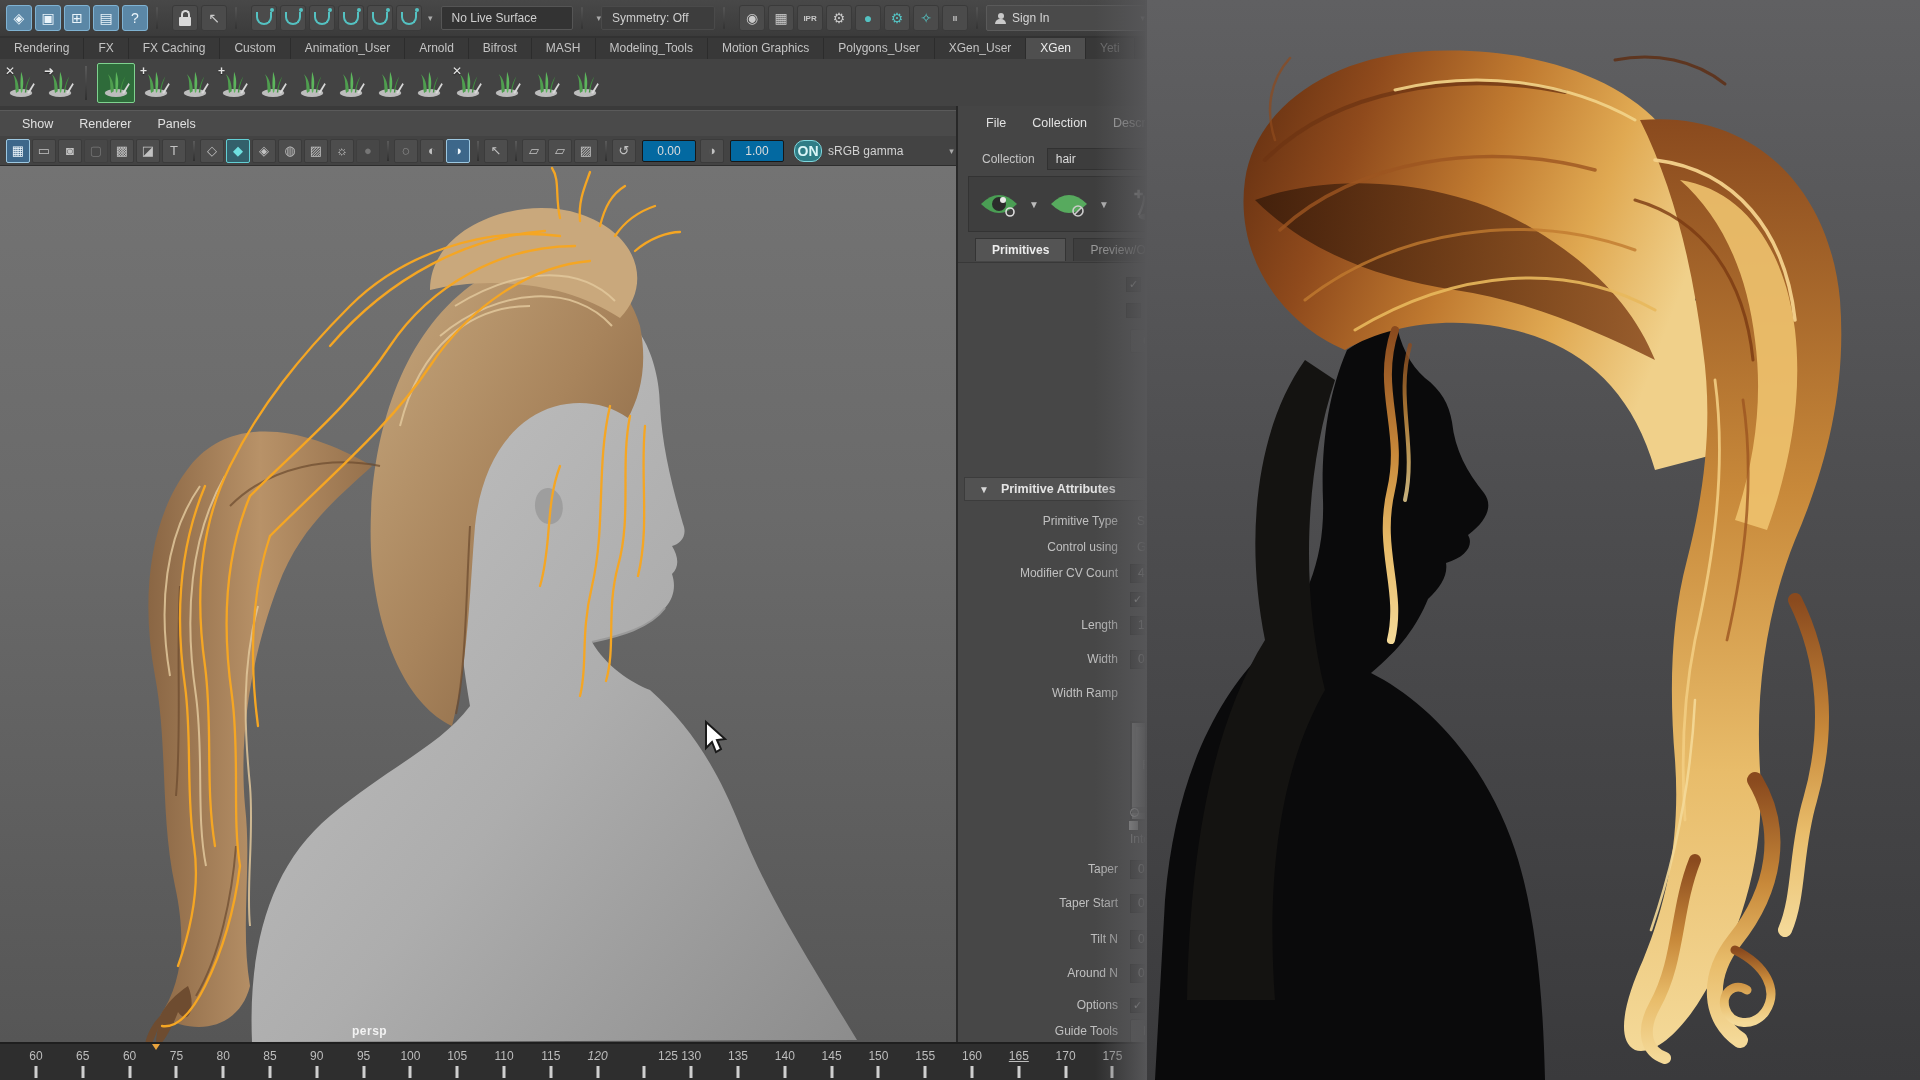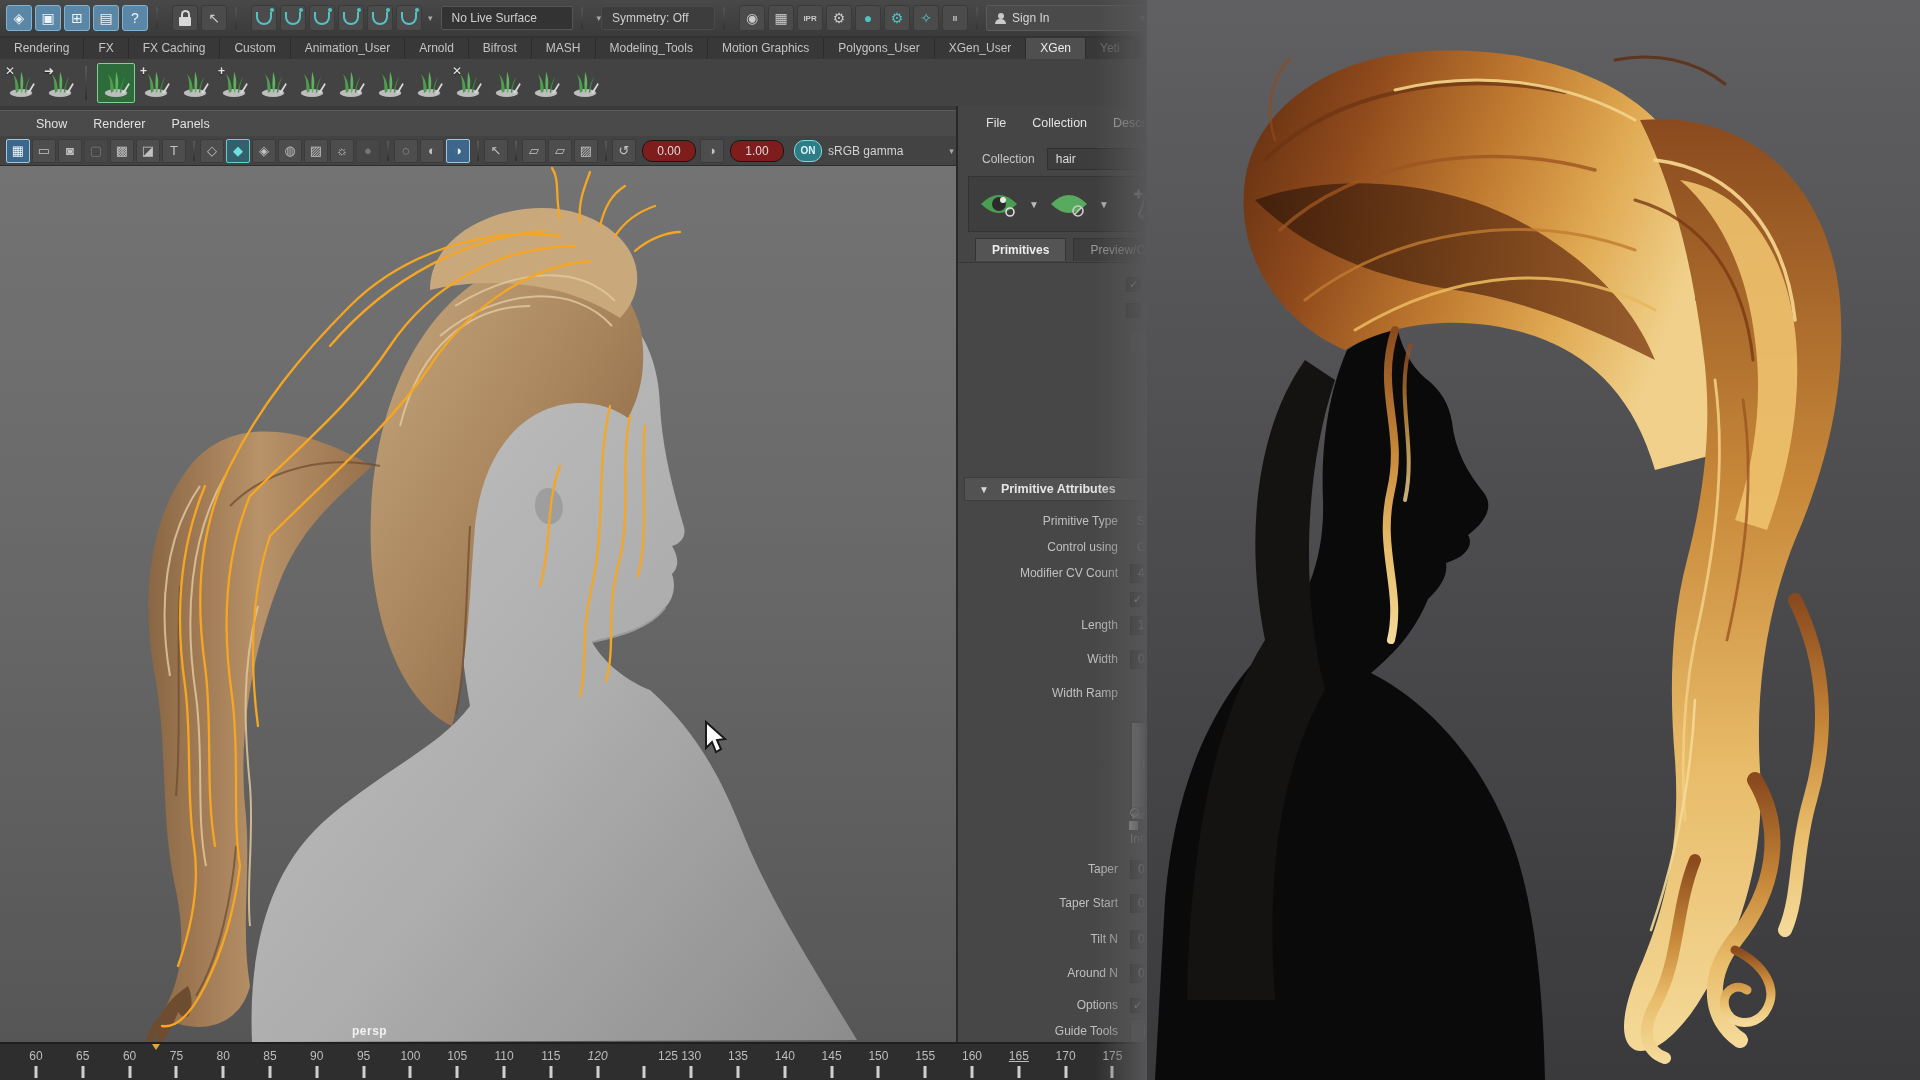--- a/index.html
+++ b/index.html
@@ -39,34 +39,34 @@
   #shelf{position:absolute;left:0;top:59px;width:1920px;height:47px;background:#434343;
     display:flex;align-items:center;border-bottom:1px solid #2f2f2f;}
   .shelf-icon{width:36px;height:38px;margin-left:3px;position:relative;display:flex;align-items:center;justify-content:center;}
   .shelf-icon svg{width:30px;height:30px;}
   .shelf-icon .badge{position:absolute;left:2px;top:0;font-style:normal;font-size:12px;font-weight:bold;color:#e3e3e3;text-shadow:0 1px 1px #222;}
   .shelf-icon.boxed{background:#2e6b3a;border:1px solid #7fd28f;border-radius:2px;}
   .shelf-vsep{width:2px;height:34px;background:linear-gradient(#5a5a5a,#303030);margin:0 7px;}
   
   #vpanel{position:absolute;left:0;top:106px;width:956px;height:936px;background:#3a3a3a;border-right:2px solid #282828;}
   #vp-menubar{position:absolute;left:0;top:4px;width:100%;height:26px;background:#4a4a4a;
-    display:flex;align-items:center;gap:26px;padding-left:36px;box-sizing:border-box;border-top:1px solid #5a5a5a;}
+    display:flex;align-items:center;gap:26px;padding-left:22px;box-sizing:border-box;border-top:1px solid #5a5a5a;}
   #vp-menubar span{color:#e0e0e0;font-size:12.5px;}
   #vp-toolbar{position:absolute;left:0;top:30px;width:100%;height:30px;background:#434343;
     display:flex;align-items:center;border-bottom:1px solid #2d2d2d;box-sizing:border-box;padding-left:6px;}
   .vt-ic{width:22px;height:22px;margin-right:2px;display:flex;align-items:center;justify-content:center;
     color:#c2c2c2;font-size:13px;background:#4d4d4d;border:1px solid #3b3b3b;border-radius:2px;}
   .vt-ic.sel{background:#3d678a;border-color:#9cc7e0;color:#eef6fb;}
   .vt-ic.tealsel{background:#33606b;border-color:#62cfd4;color:#6fe0e0;}
   .vt-ic.dim{opacity:.4;}
   .vt-sep{width:2px;height:20px;background:linear-gradient(#5a5a5a,#303030);margin:0 5px;}
-  .vt-field{width:52px;height:20px;background:#7f1d1d;border:1px solid #171717;color:#dcdcdc;
-    font-size:12px;display:flex;align-items:center;justify-content:center;margin:0 4px;border-radius:10px;}
+  .vt-field{width:52px;height:20px;background:#0369a1;border:1px solid #171717;color:#dcdcdc;
+    font-size:12px;display:flex;align-items:center;justify-content:center;margin:0 4px;border-radius:2px;}
   .vt-on{width:26px;height:20px;border-radius:10px;background:#2e7d86;border:1px solid #7fd7dd;
-    color:#d9f6f8;font-size:10px;font-weight:bold;display:flex;align-items:center;justify-content:center;margin:0 6px;}
+    color:#d9f6f8;font-size:14px;font-weight:bold;display:flex;align-items:center;justify-content:center;margin:0 6px;}
   #vt-colormgmt{color:#d2d2d2;font-size:12px;display:flex;align-items:center;gap:40px;}
   #vp-canvas{position:absolute;left:0;top:60px;width:956px;height:876px;
     background:linear-gradient(#737373,#6a6a6a 40%,#565656);overflow:hidden;}
   #persp-label{position:absolute;left:352px;top:858px;color:#f2f2f2;font-size:12px;font-weight:bold;letter-spacing:.5px;}
   
   #xpanel{position:absolute;left:958px;top:106px;width:440px;height:936px;background:#454545;font-size:12px;color:#c6c6c6;}
   #x-menus{position:absolute;left:0;top:10px;display:flex;gap:26px;padding-left:28px;}
   #x-menus span{color:#e2e2e2;font-size:12.5px;}
   #x-collection-row{position:absolute;left:24px;top:42px;display:flex;align-items:center;gap:12px;}
   #x-collection-field{width:150px;height:20px;background:#3d3d3d;border:1px solid #313131;display:flex;align-items:center;padding-left:8px;color:#dcdcdc;}

